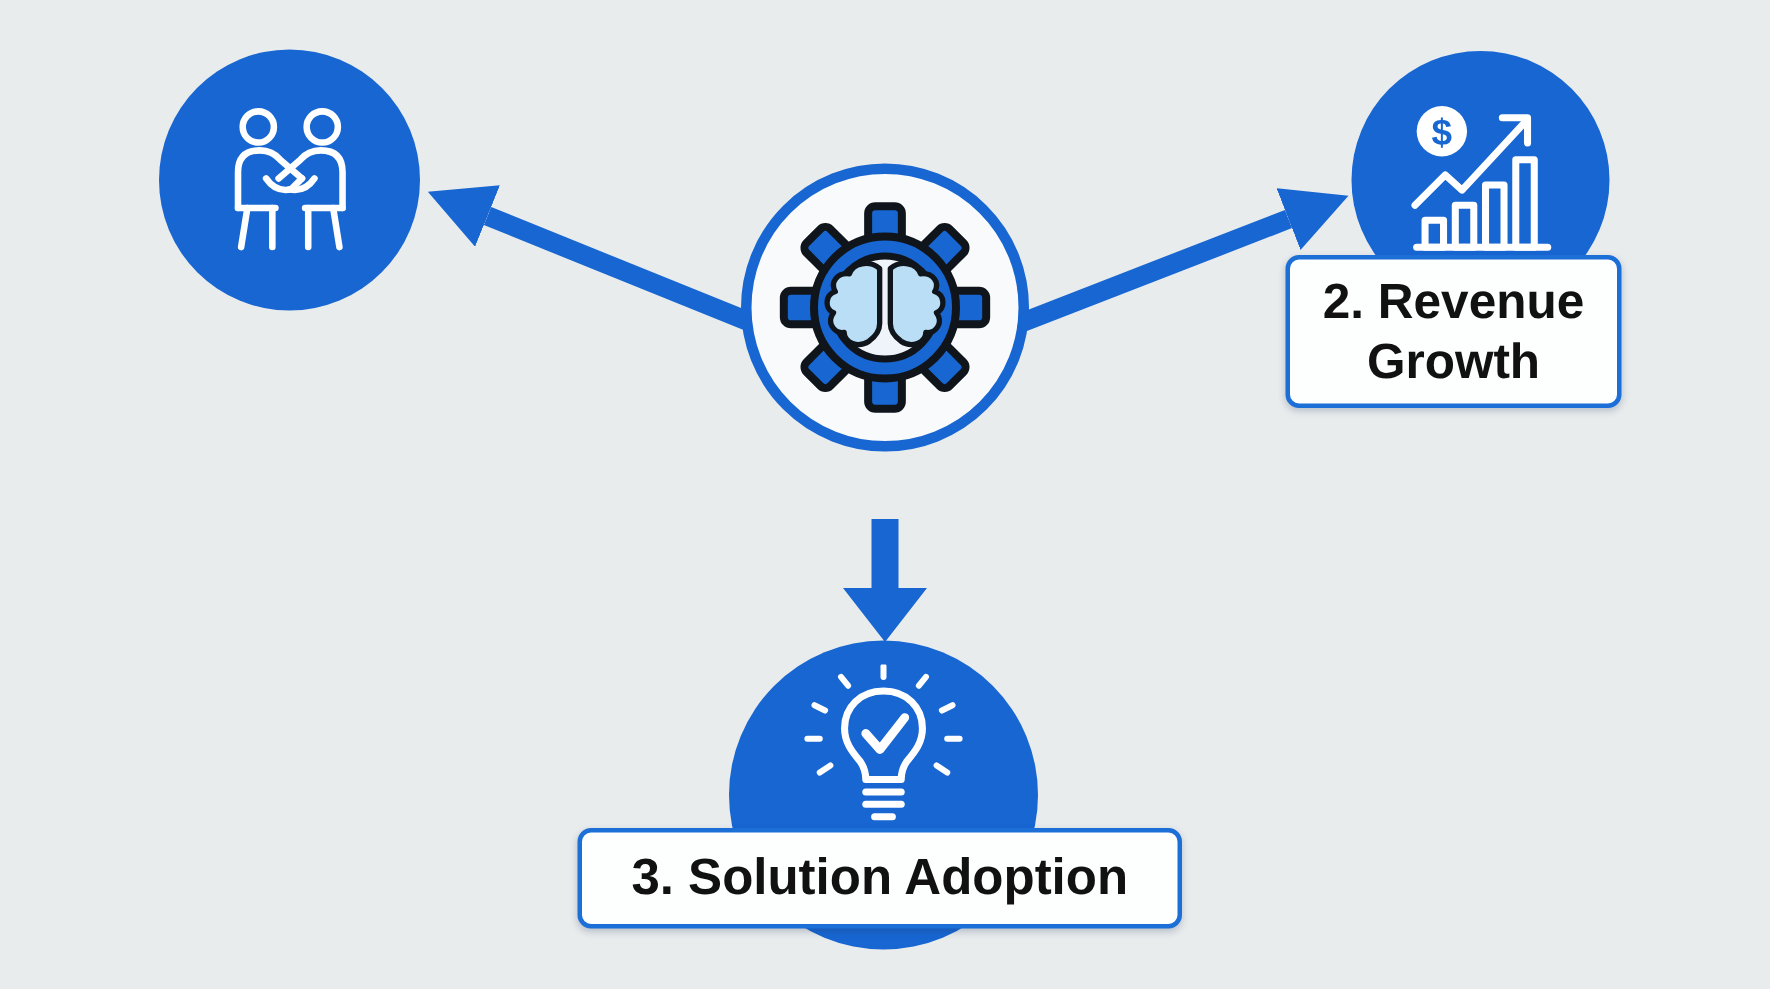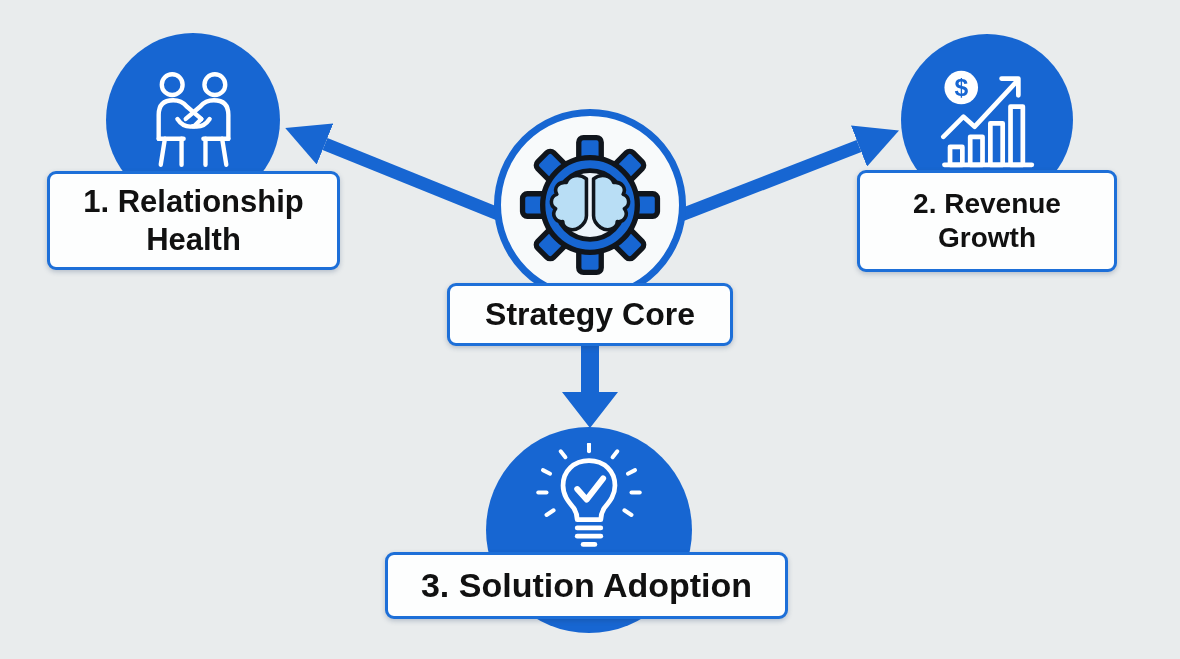--- a/index.html
+++ b/index.html
@@ -28,21 +28,21 @@
 
   .circle-center{position:absolute;left:494px;top:109px;width:192px;height:192px;
     border-radius:50%;background:#f8fafb;border:7px solid var(--accent);
     display:flex;align-items:center;justify-content:center;z-index:3;}
 
   .label-box{position:absolute;background:var(--box-bg);border:3px solid var(--accent-border);
     border-radius:9px;display:flex;align-items:center;justify-content:center;text-align:center;
     color:var(--label-text);font-weight:bold;z-index:4;
     box-shadow:0 2px 5px rgba(30,60,100,0.25);line-height:1.22;}
   .box-1{left:47px;top:171px;width:293px;height:99px;font-size:31px;padding:0 10px;}
-  .box-2{left:857px;top:170px;width:260px;height:102px;font-size:28px;padding:0 10px;}
+  .box-2{left:857px;top:170px;width:224px;height:102px;font-size:33px;padding:0 10px;}
   .box-3{left:385px;top:552px;width:403px;height:67px;font-size:34px;}
   .box-center{left:447px;top:283px;width:286px;height:63px;font-size:32px;}
 
   .watermark{position:absolute;right:14px;bottom:8px;font-size:24px;color:var(--watermark);z-index:5;}
 
   .icon-stroke{stroke:#ffffff;fill:none;stroke-linecap:round;stroke-linejoin:round;}
   .gear-part{fill:var(--accent);stroke:#10151c;stroke-width:4.5;stroke-linejoin:round;}
   .gear-ring{fill:#eef4fa;stroke:#10151c;stroke-width:4;}
   .brain{fill:var(--brain-fill);stroke:#10151c;stroke-width:3;stroke-linejoin:round;stroke-linecap:round;}
   .dollar-circle{fill:#ffffff;}
@@ -136,27 +136,21 @@
       </g>
       <circle class="gear-part" cx="60" cy="60" r="40"></circle>
       <circle class="gear-ring" cx="60" cy="60" r="29"></circle>
       <g>
         <path class="brain" d="M57,38 C51,33 42,35 40,41 C33,40 29,46 32,51 C26,53 26,61 31,63 C27,68 31,75 37,74 C37,80 45,83 51,79 C55,76 57,73 57,69 Z"></path>
         <path class="brain" d="M63,38 C69,33 78,35 80,41 C87,40 91,46 88,51 C94,53 94,61 89,63 C93,68 89,75 83,74 C83,80 75,83 69,79 C65,76 63,73 63,69 Z"></path>
       </g>
     </svg>
   </div>
 
-  <div class="label-box box-1">
-    <span>1. Relationship Health</span>
-  </div>
   <div class="label-box box-2">
     <span>2. Revenue Growth</span>
-  </div>
-  <div class="label-box box-center">
-    <span>Strategy Core</span>
   </div>
   <div class="label-box box-3">
     <span>3. Solution Adoption</span>
   </div>
 
 
 </div>
 
 </body></html>

